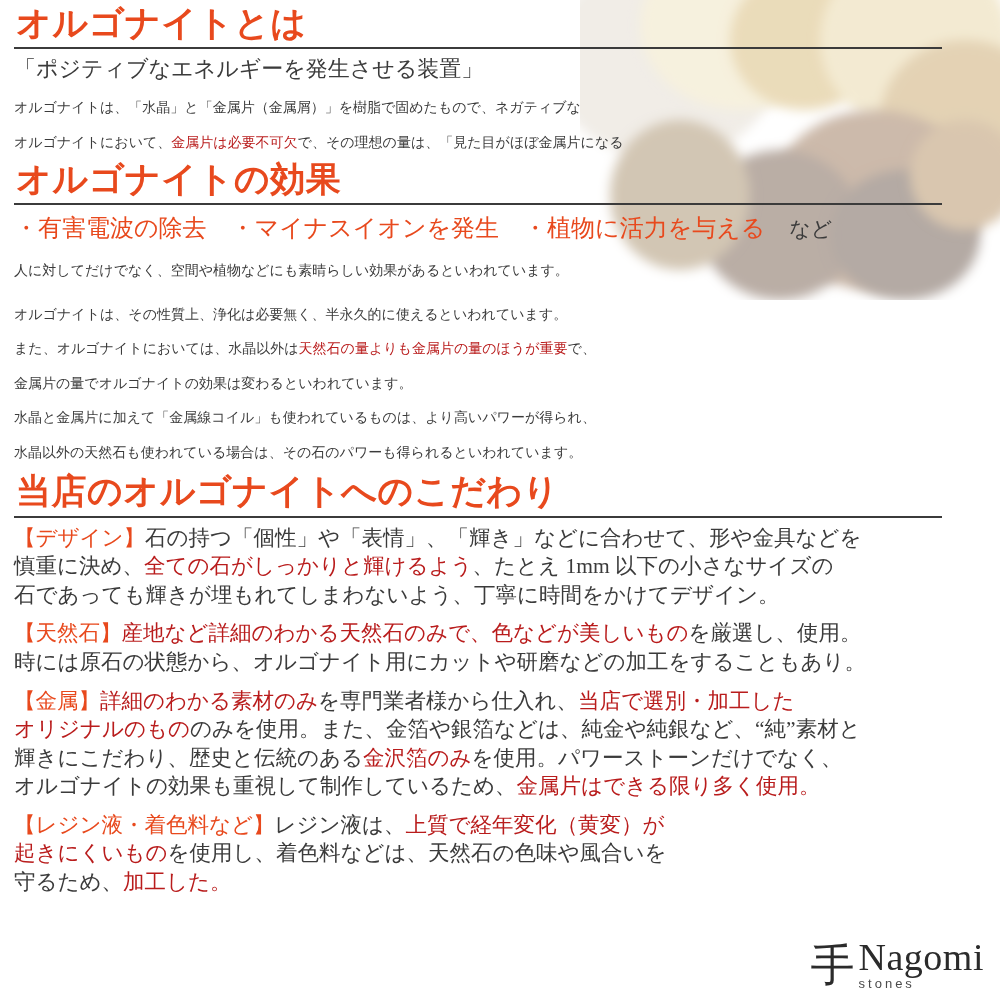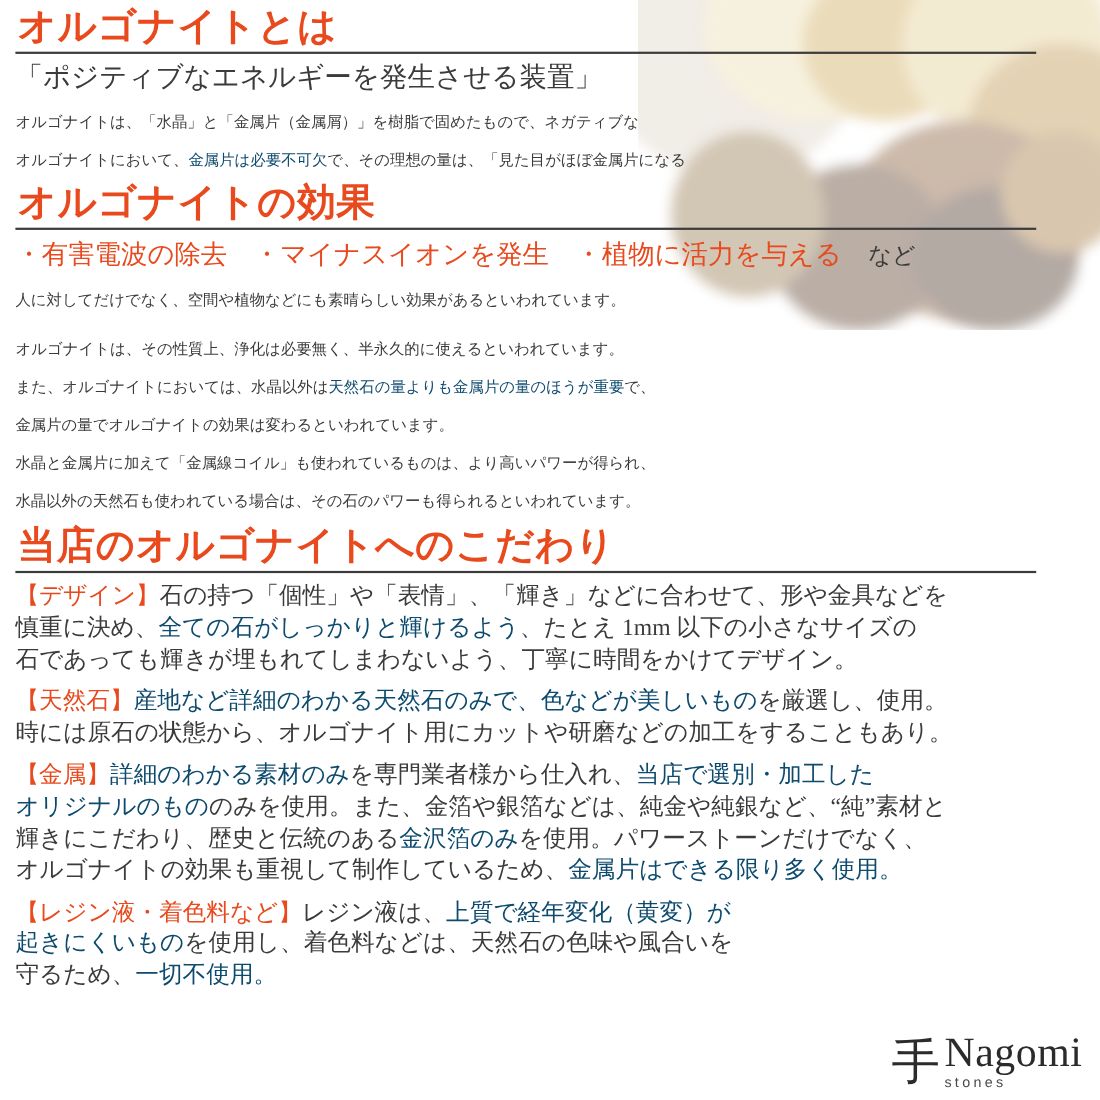--- a/index.html
+++ b/index.html
@@ -62,37 +62,37 @@
     padding: 0 0 2px 2px;
     letter-spacing: 0.5px;
   }
   .rule {
     border: 0;
     border-top: 2px solid #3b3b3b;
     margin: 0 0 6px 0;
   }
 
   .lead {
-    font-size: 25px;
+    font-size: 22px;
     line-height: 1.28;
     margin: 2px 0 4px 0;
     color: #3b3b3b;
   }
 
   p.body {
     font-size: 14px;
     line-height: 1.32;
     margin: 16px 0 2px 0;
     color: #3b3b3b;
     font-family: Liberation Serif, serif;
   }
   p.body.tight { margin-bottom: 0; }
   .gap-sm { height: 8px; }
 
-  .hl { color: #0c4a6e; }
+  .hl { color: #b91c1c; }
 
   ul.effects {
     list-style: none;
     margin: 0 0 2px 0;
     padding: 0;
     font-size: 24px;
     line-height: 1.42;
     color: #e8491d;
   }
   ul.effects li {
@@ -249,21 +249,21 @@
   <div class="gap-sm"></div>
 
   <div class="policy">
     <div>
       <span class="label">【レジン液・着色料など】</span><span>レジン液は、</span><span class="hl">上質で経年変化（黄変）が</span>
     </div>
     <div>
       <span class="hl">起きにくいもの</span><span>を使用し、着色料などは、天然石の色味や風合いを</span>
     </div>
     <div>
-      <span>守るため、</span><span class="hl">一切不使用。</span>
+      <span>守るため、</span><span class="hl">加工した。</span>
     </div>
   </div>
 
 </div>
 
 <div id="logo">
   <span class="mark">手</span>
   <span class="words">
     <span class="brand">Nagomi</span>
     <span class="sub">stones</span>

